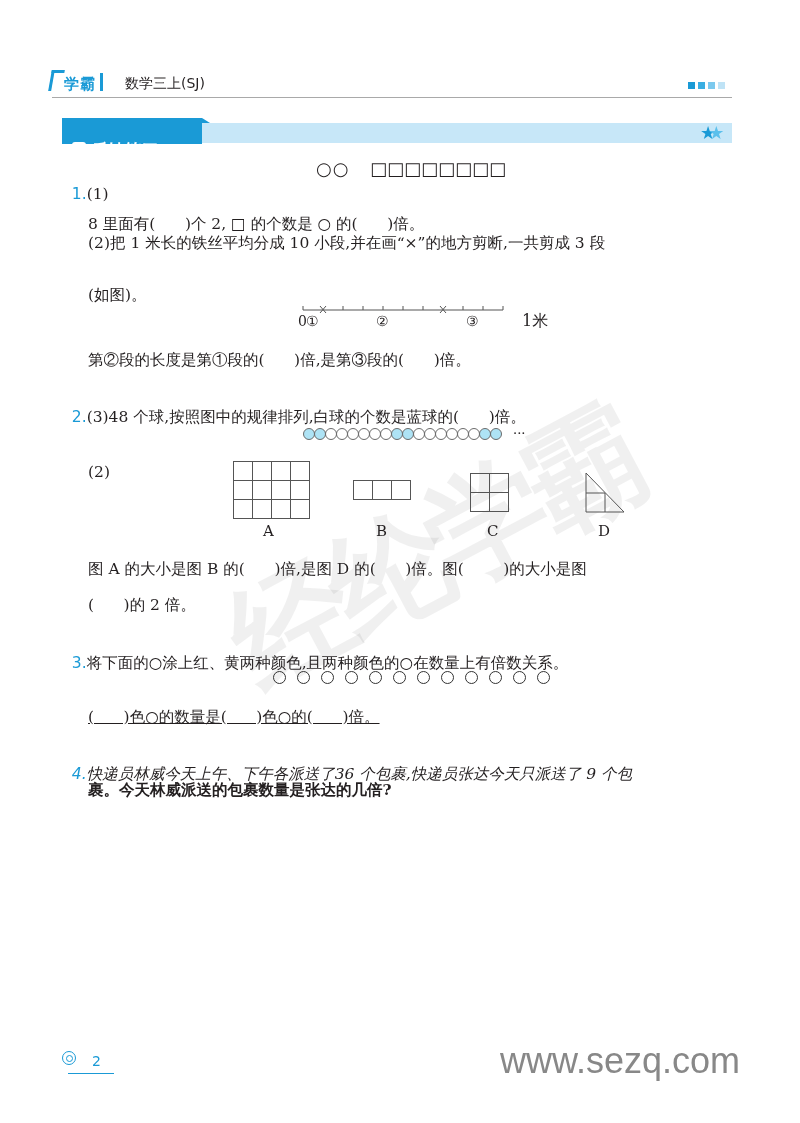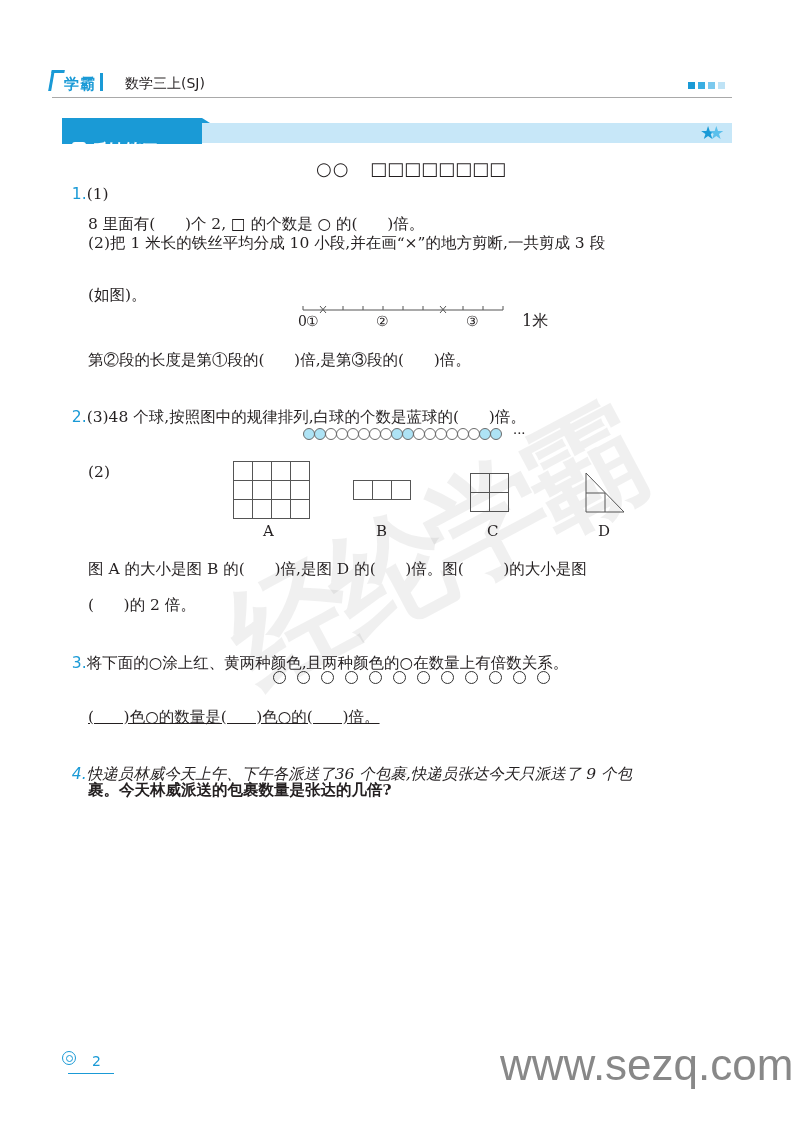--- a/index.html
+++ b/index.html
@@ -34,21 +34,21 @@
   
   .ball { width: 12px; height: 12px; border-radius: 50%; border: 1px solid #6b6b6b; box-sizing: border-box; display: inline-block; margin-right: -1px; }
   .grid { display: grid; border-left: 1px solid #555; border-top: 1px solid #555; }
   .grid div { border-right: 1px solid #555; border-bottom: 1px solid #555; box-sizing: border-box; }
   .fig-label { font-size: 15px; text-align: center; }
   .circ { width: 13px; height: 13px; border-radius: 50%; border: 1px solid #333; box-sizing: border-box; display: inline-block; margin-right: 11px; }
   .footer-num { left: 92px; top: 1053px; color: #1a9ad6; font-family: "DejaVu Sans", sans-serif; font-size: 14px; }
   .footer-rule { left: 68px; top: 1073px; width: 46px; height: 1px; background: #1a9ad6; }
   .footer-icon { left: 62px; top: 1051px; width: 14px; height: 14px; border: 1.5px solid #1a9ad6; border-radius: 50%; box-sizing: border-box; }
   .footer-icon::after { content: ""; position: absolute; left: 3px; top: 3px; width: 5px; height: 5px; border: 1px solid #1a9ad6; border-radius: 50%; }
-  .site { left: 500px; top: 1040px; font-family: "Liberation Sans", sans-serif; font-size: 44px; color: #888; letter-spacing: 0px; }
+  .site { left: 500px; top: 1040px; font-family: "Liberation Sans", sans-serif; font-size: 36px; color: #888; letter-spacing: 0px; }
 </style>
 </head>
 <body>
 
 <div class="abs wm">经纶学霸</div>
 
 <div class="abs logo">
   <span class="logo-cap"></span><span>学霸</span><span class="logo-sep"></span>
 </div>
 <div class="abs book">数学三上(SJ)</div>

